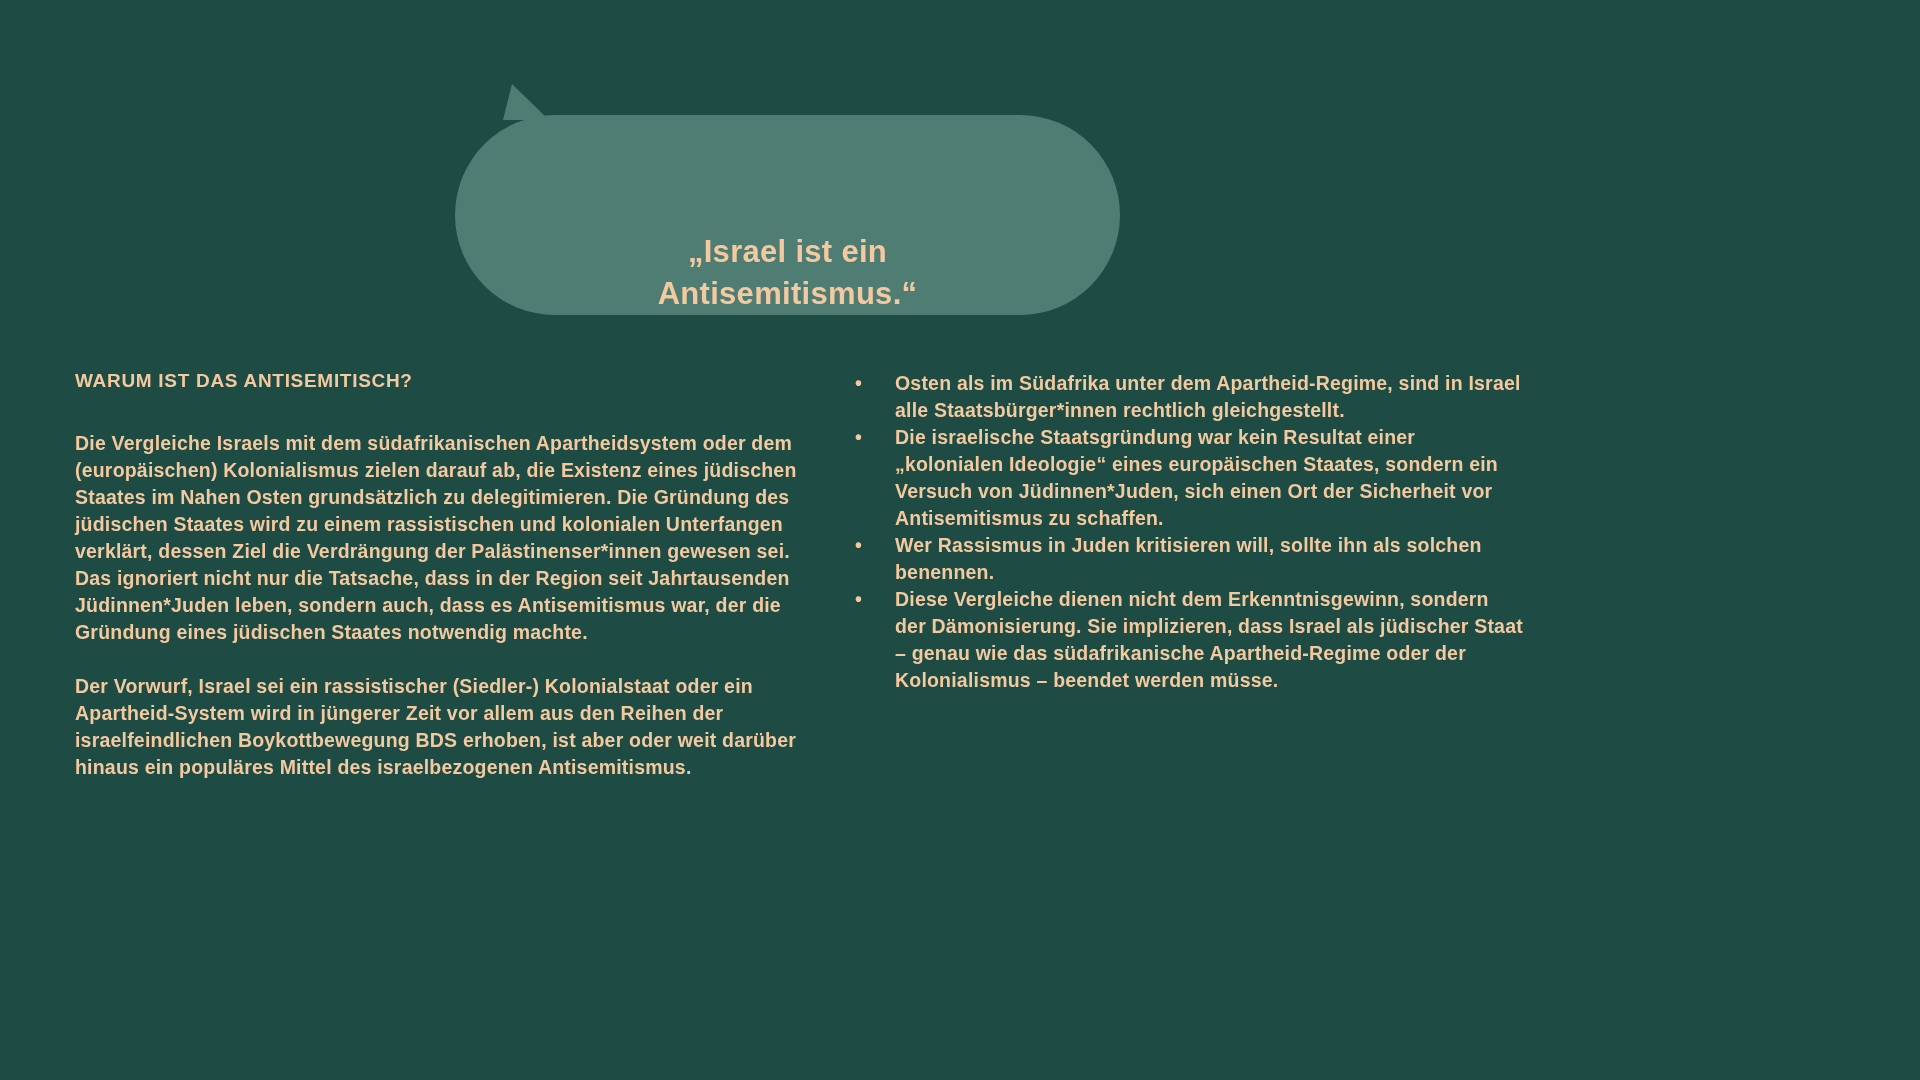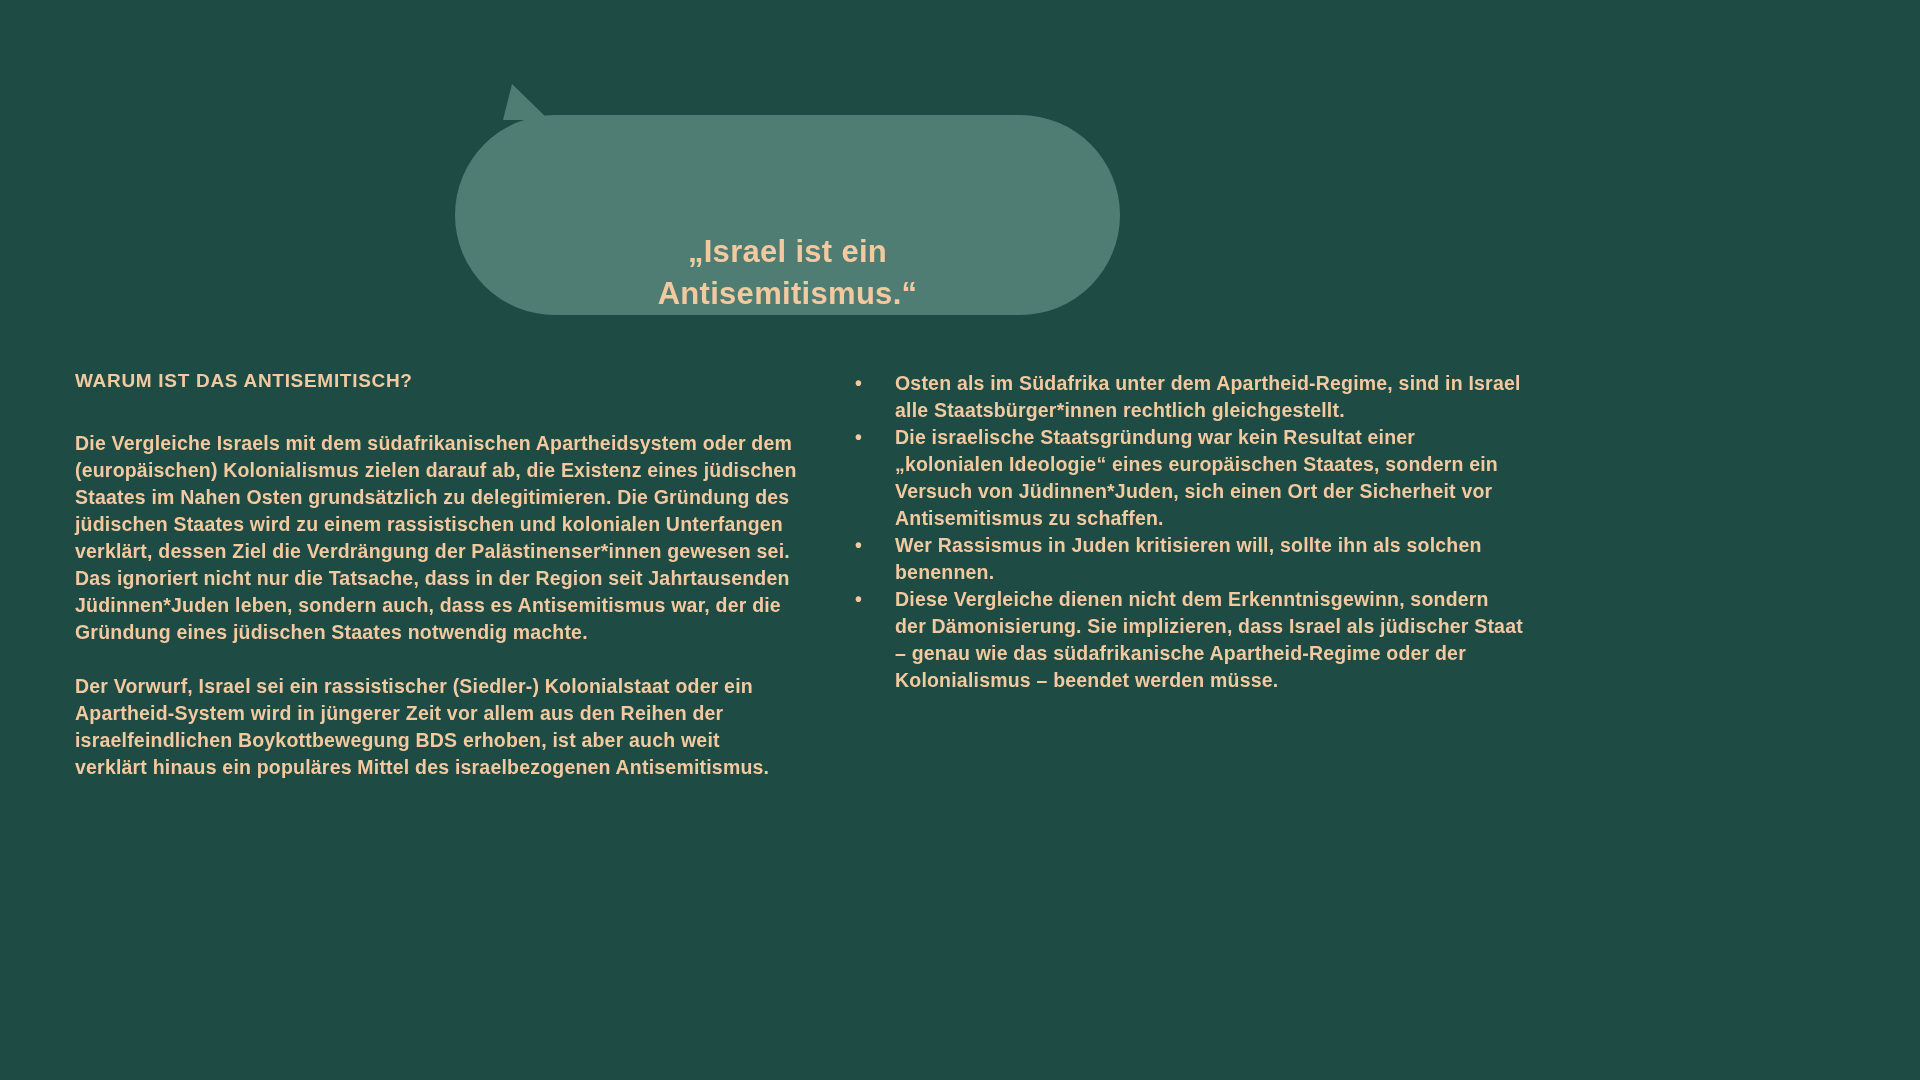--- a/index.html
+++ b/index.html
@@ -98,21 +98,21 @@
   </svg>
   <div class="quote">
     <div>„Israel ist ein</div>
     <div>Antisemitismus.“</div>
   </div>
 </div>
 
 <div class="column column-left">
   <h2 class="section-heading">WARUM IST DAS ANTISEMITISCH?</h2>
   <p class="body-text">Die Vergleiche Israels mit dem südafrikanischen Apartheidsystem oder dem (europäischen) Kolonialismus zielen darauf ab, die Existenz eines jüdischen Staates im Nahen Osten grundsätzlich zu delegitimieren. Die Gründung des jüdischen Staates wird zu einem rassistischen und kolonialen Unterfangen verklärt, dessen Ziel die Verdrängung der Palästinenser*innen gewesen sei. Das ignoriert nicht nur die Tatsache, dass in der Region seit Jahrtausenden Jüdinnen*Juden leben, sondern auch, dass es Antisemitismus war, der die Gründung eines jüdischen Staates notwendig machte.</p>
-  <p class="body-text">Der Vorwurf, Israel sei ein rassistischer (Siedler-) Kolonialstaat oder ein Apartheid-System wird in jüngerer Zeit vor allem aus den Reihen der israelfeindlichen Boykottbewegung BDS erhoben, ist aber auch weit verklärt hinaus ein populäres Mittel des israelbezogenen Antisemitismus.</p>
+  <p class="body-text">Der Vorwurf, Israel sei ein rassistischer (Siedler-) Kolonialstaat oder ein Apartheid-System wird in jüngerer Zeit vor allem aus den Reihen der israelfeindlichen Boykottbewegung BDS erhoben, ist aber oder weit darüber hinaus ein populäres Mittel des israelbezogenen Antisemitismus.</p>
 </div>
 
 <div class="column column-right">
   <ul class="bullet-list body-text">
     <li>
       <span class="bullet-marker">•</span>
       <span class="bullet-text">Osten als im Südafrika unter dem Apartheid-Regime, sind in Israel alle Staatsbürger*innen rechtlich gleichgestellt.</span>
     </li>
     <li>
       <span class="bullet-marker">•</span>

